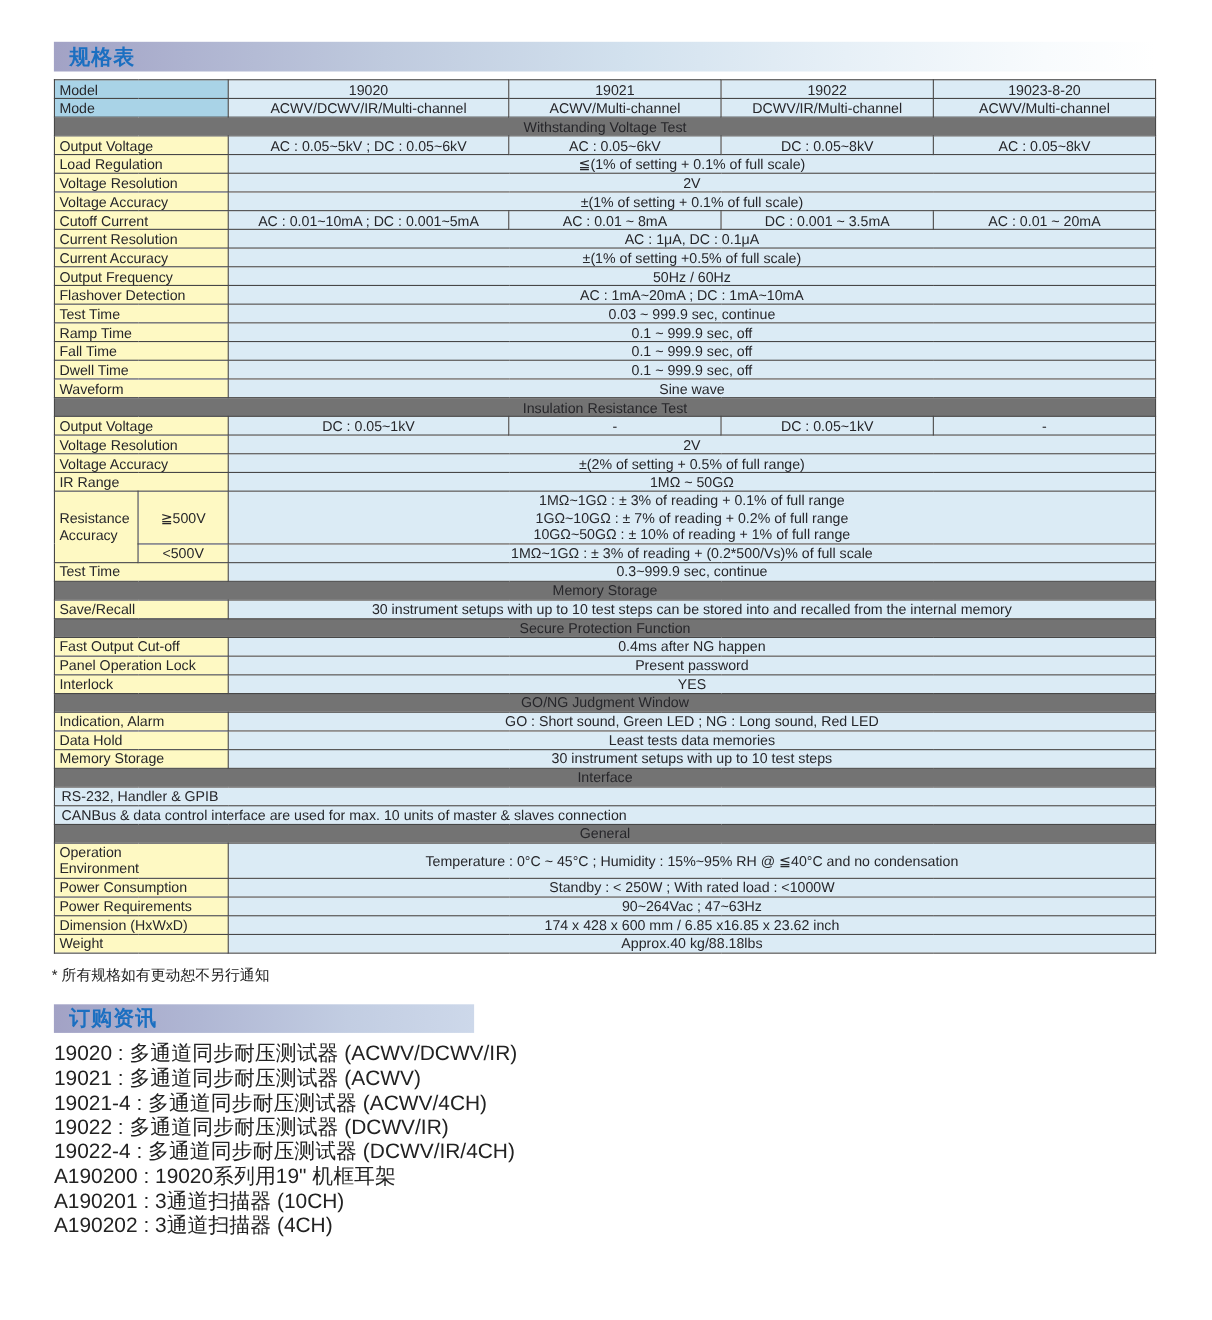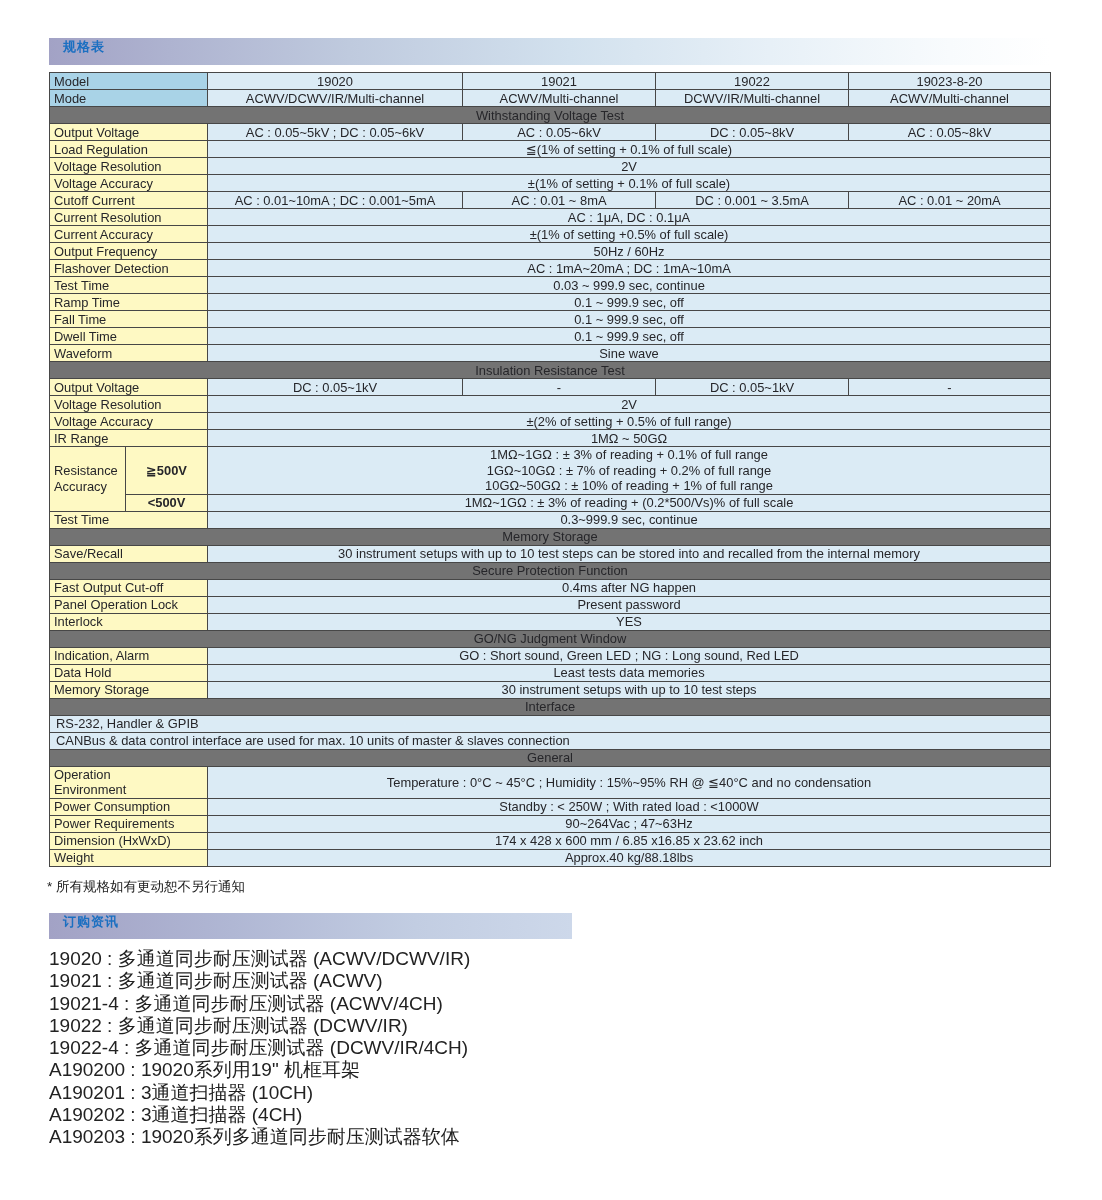--- a/index.html
+++ b/index.html
@@ -1,35 +1,35 @@
 <!DOCTYPE html>
 <html><head>
 <meta charset="utf-8">
 <style>
   html,body{margin:0;padding:0;background:#ffffff;}
   body{width:1102px;height:1200px;overflow:hidden;
        font-family:"Liberation Sans","DejaVu Sans",sans-serif;color:#26262a;}
   .page{position:relative;width:1102px;height:1200px;}
 
   
-  .bar{display:flex;align-items:flex-start;box-sizing:border-box;padding-left:14px;
-       font-weight:bold;font-size:13px;color:#1b6fc1;letter-spacing:1px;}
+  .bar{display:flex;align-items:flex-end;box-sizing:border-box;padding-left:14px;
+       font-weight:bold;font-size:19px;color:#1b6fc1;letter-spacing:1px;}
   .bar-spec{margin:38px 0 7px 49px;width:1001px;height:27px;
        background:linear-gradient(90deg,#a2a2c5 0%,#aeb3d0 12%,#bfcade 30%,#d2e1ee 52%,#e7f0f7 72%,#f8fbfd 90%,#ffffff 100%);}
-  .bar-order{margin:17px 0 9px 49px;width:523px;height:26px;
+  .bar-order{margin:17px 0 9px 49px;width:382px;height:26px;
        background:linear-gradient(90deg,#a2a2c5 0%,#b0b7d4 35%,#c2cde2 70%,#cdd8ea 100%);}
 
   
   table.spec{border-collapse:collapse;table-layout:fixed;width:1001px;margin-left:49px;
        font-size:12.9px;}
   table.spec td{border:1px solid #474747;padding:0 4px;height:16px;line-height:15px;
        vertical-align:middle;overflow:hidden;white-space:nowrap;}
   td.sec{background:#737373;text-align:center;padding-left:6px;}
   td.lab{background:#fef9c3;text-align:left;padding-left:6px;}
-  td.lab.sub{text-align:center;padding:0 2px;font-weight:bold;}
+  td.lab.sub{text-align:center;padding:0 2px;}
   td.mod{background:#a9d3e7;}
   td.lab.mod{background:#a9d3e7;}
   td.val{background:#dbebf5;text-align:center;}
   td.val.left{text-align:left;padding-left:6px;}
   td .ln{line-height:15.6px;}
 
   .footnote{margin:11px 0 0 47px;font-size:13.5px;color:#222;}
 
   .order-list{margin-left:49px;}
   .order-item{font-size:19px;line-height:22.3px;color:#222;}
@@ -257,16 +257,15 @@
 
   <div class="order-list">
       <div class="order-item">19020 : 多通道同步耐压测试器 (ACWV/DCWV/IR)</div>
       <div class="order-item">19021 : 多通道同步耐压测试器 (ACWV)</div>
       <div class="order-item">19021-4 : 多通道同步耐压测试器 (ACWV/4CH)</div>
       <div class="order-item">19022 : 多通道同步耐压测试器 (DCWV/IR)</div>
       <div class="order-item">19022-4 : 多通道同步耐压测试器 (DCWV/IR/4CH)</div>
       <div class="order-item">A190200 : 19020系列用19" 机框耳架</div>
       <div class="order-item">A190201 : 3通道扫描器 (10CH)</div>
       <div class="order-item">A190202 : 3通道扫描器 (4CH)</div>
-      <div class="order-item">A190203 : 19020系列多通道同步耐压测试器软体</div>
     </div>
 
 </div>
 
 </body></html>

